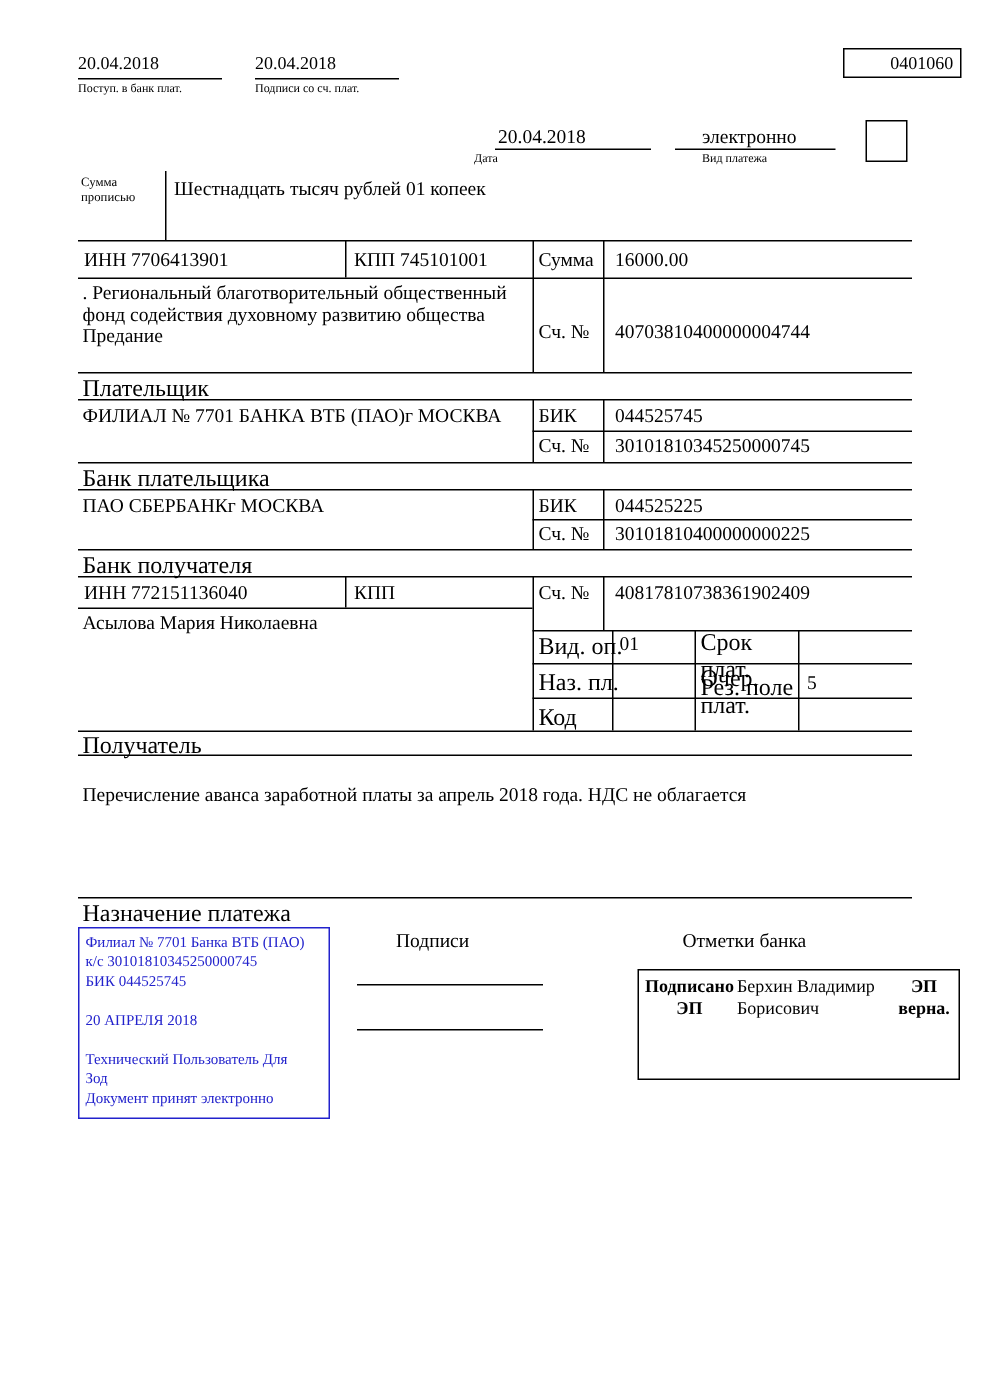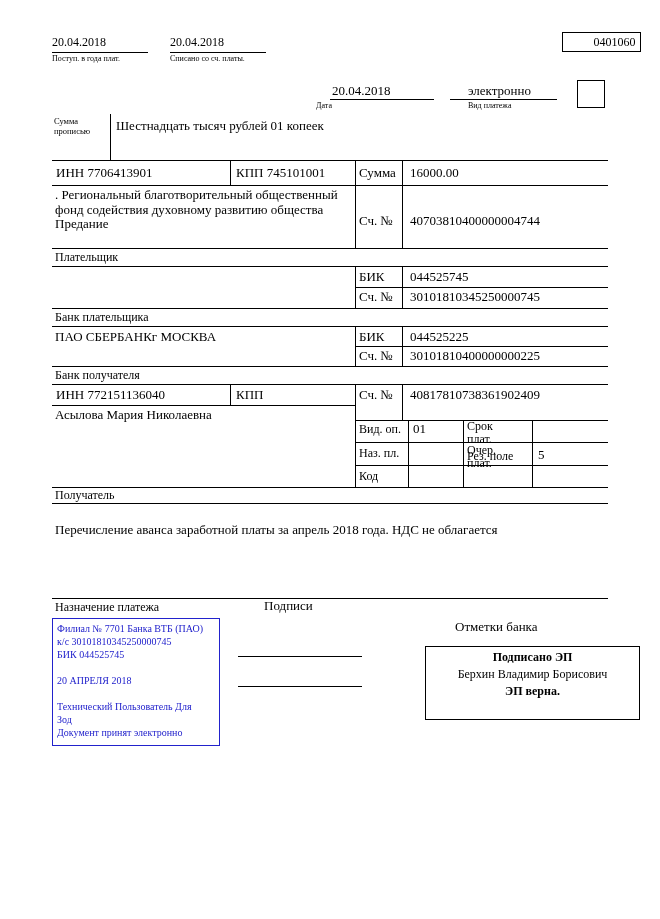--- a/index.html
+++ b/index.html
@@ -1,46 +1,46 @@
 <!DOCTYPE html>
 <html><head>
 <meta charset="utf-8">
 <style>
   * { margin:0; padding:0; box-sizing:border-box; }
   html,body { background:#e8e8e8; }
   body { font-family:"Liberation Serif", serif; color:#000; }
   .page { position:relative; width:660px; height:919px; background:#ffffff; margin:0 auto; overflow:hidden; }
   .t   { position:absolute; font-size:13px; line-height:1.12; white-space:nowrap; }
   .wrap{ white-space:normal; }
-  .lbl { font-size:12px; }
+  .lbl { font-size:16px; }
   .tiny{ font-size:8px; }
   .b   { font-weight:bold; }
   .i   { font-style:italic; }
   .hl  { position:absolute; height:0; border-top:1px solid #000; }
   .vl  { position:absolute; width:0; border-left:1px solid #000; }
   .box { position:absolute; border:1px solid #000;padding-left:26px; }
   .code-box { display:flex; align-items:center; justify-content:center; font-size:12px; }
   .stamp { position:absolute; border:1px solid #2222cc; color:#2222cc; font-size:10px; line-height:13px; padding:3px 4px; }
   .sl { min-height:13px; white-space:normal; }
-  .ep { position:absolute; border:1px solid #000; padding:3px 4px; display:flex; flex-direction:column; gap:2px;align-items:center; }
+  .ep { position:absolute; border:1px solid #000; padding:3px 4px; display:flex; flex-direction:row; gap:2px; }
   .ep .c { text-align:center; }
   .ep div { font-size:12px; line-height:15px; }
 </style>
 </head>
 <body>
 
 <div class="page">
 
   <div class="t" style="left:52px;top:36px;font-size:12px">20.04.2018</div>
   <div class="hl" style="left:52px;top:52px;width:96px"></div>
-  <div class="t tiny" style="left:52px;top:55px">Поступ. в года плат.</div>
+  <div class="t tiny" style="left:52px;top:55px">Поступ. в банк плат.</div>
 
   <div class="t" style="left:170px;top:36px;font-size:12px">20.04.2018</div>
   <div class="hl" style="left:170px;top:52px;width:96px"></div>
-  <div class="t tiny" style="left:170px;top:55px">Списано со сч. платы.</div>
+  <div class="t tiny" style="left:170px;top:55px">Подписи со сч. плат.</div>
 
   <div class="box code-box" style="left:562px;top:32px;width:79px;height:20px">
     <span>0401060</span>
   </div>
 
   <div class="t" style="left:332px;top:84px">20.04.2018</div>
   <div class="hl" style="left:330px;top:99px;width:104px"></div>
   <div class="t tiny" style="left:316px;top:102px">Дата</div>
   <div class="t" style="left:468px;top:84px">электронно</div>
   <div class="hl" style="left:450px;top:99px;width:107px"></div>
@@ -86,20 +86,21 @@
   <div class="t" style="left:56px;top:166px">ИНН 7706413901</div>
   <div class="t" style="left:236px;top:166px">КПП 745101001</div>
   <div class="t" style="left:359px;top:166px">Сумма</div>
   <div class="t" style="left:410px;top:166px">16000.00</div>
 
   <div class="t wrap" style="left:55px;top:188px;width:285px">. Региональный благотворительный общественный фонд содействия духовному развитию общества Предание</div>
   <div class="t" style="left:359px;top:214px">Сч. №</div>
   <div class="t" style="left:410px;top:214px">40703810400000004744</div>
   <div class="t lbl" style="left:55px;top:251px">Плательщик</div>
 
+  <div class="t" style="left:55px;top:270px">ФИЛИАЛ № 7701 БАНКА ВТБ (ПАО)г МОСКВА</div>
   <div class="t" style="left:359px;top:270px">БИК</div>
   <div class="t" style="left:410px;top:270px">044525745</div>
   <div class="t" style="left:359px;top:290px">Сч. №</div>
   <div class="t" style="left:410px;top:290px">30101810345250000745</div>
   <div class="t lbl" style="left:55px;top:311px">Банк плательщика</div>
 
   <div class="t" style="left:55px;top:330px">ПАО СБЕРБАНКг МОСКВА</div>
   <div class="t" style="left:359px;top:330px">БИК</div>
   <div class="t" style="left:410px;top:330px">044525225</div>
   <div class="t" style="left:359px;top:349px">Сч. №</div>
@@ -118,21 +119,21 @@
   <div class="t lbl" style="left:359px;top:447px">Наз. пл.</div>
   <div class="t lbl wrap" style="left:467px;top:444px;width:42px">Очер. плат.</div>
   <div class="t" style="left:538px;top:448px">5</div>
   <div class="t lbl" style="left:359px;top:470px">Код</div>
   <div class="t lbl" style="left:467px;top:450px">Рез. поле</div>
   <div class="t lbl" style="left:55px;top:489px">Получатель</div>
 
   <div class="t" style="left:55px;top:523px">Перечисление аванса заработной платы за апрель 2018 года. НДС не облагается</div>
   <div class="t lbl" style="left:55px;top:601px">Назначение платежа</div>
 
-  <div class="t" style="left:264px;top:599px">Подписи</div>
+  <div class="t" style="left:264px;top:620px">Подписи</div>
   <div class="t" style="left:455px;top:620px">Отметки банка</div>
 
   <div class="stamp" style="left:52px;top:618px;width:168px;height:128px">
     <div class="sl">Филиал № 7701 Банка ВТБ (ПАО)</div>
     <div class="sl">к/с 30101810345250000745</div>
     <div class="sl">БИК 044525745</div>
     <div class="sl"></div>
     <div class="sl">20 АПРЕЛЯ 2018</div>
     <div class="sl"></div>
     <div class="sl">Технический Пользователь Для</div>

